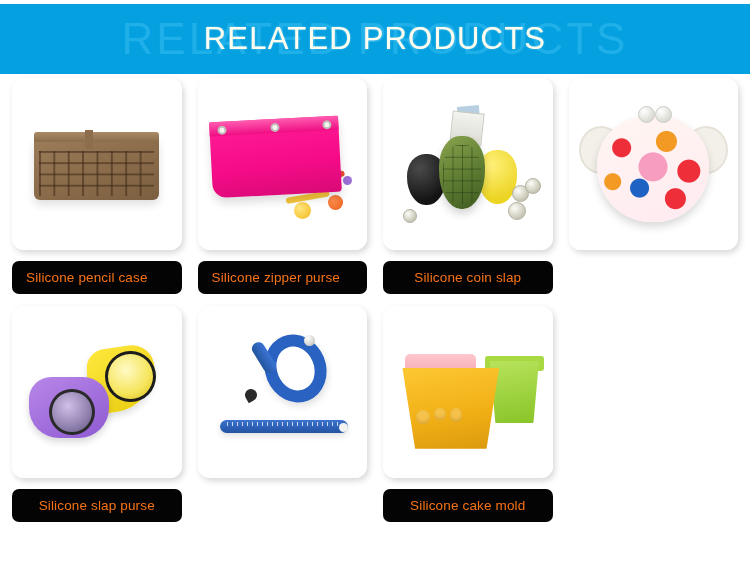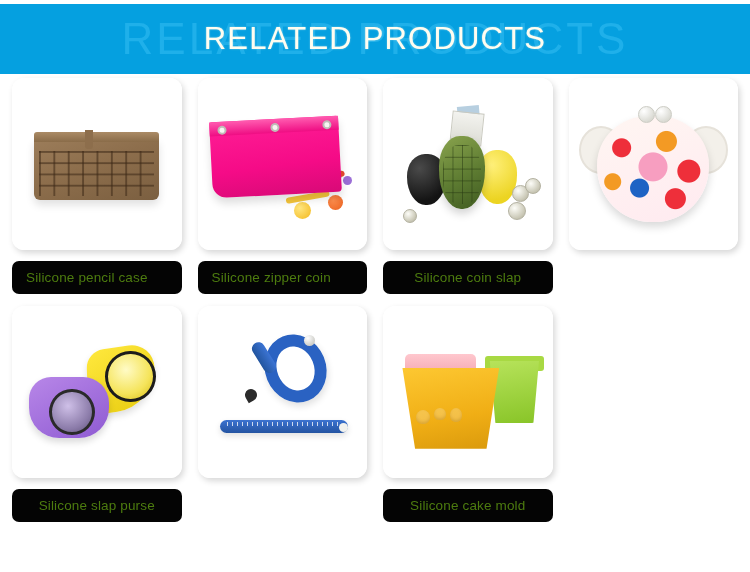--- a/index.html
+++ b/index.html
@@ -97,21 +97,21 @@
     background: #ffffff;
     overflow: hidden;
   }
 
   
   .label {
     margin-top: 11px;
     height: 33px;
     background: #040404;
     border-radius: 7px;
-    color: #4d7c0f;
+    color: #f97316;
     font-size: 13.5px;
     letter-spacing: .15px;
     display: flex;
     align-items: center;
     line-height: 1;
     white-space: nowrap;
     overflow: hidden;
   }
   .label.align-left { justify-content: flex-start; padding-left: 14px; }
   .label.align-center { justify-content: center; padding: 0 8px; }
@@ -483,21 +483,21 @@
           <div class="zp-body">
             <div class="zp-top">
               <div class="zp-hole h1"></div>
               <div class="zp-hole h2"></div>
               <div class="zp-hole h3"></div>
             </div>
           </div>
         </div>
       </div>
     </div>
-    <div class="label align-left">Silicone zipper coin</div>
+    <div class="label align-left">Silicone zipper purse</div>
   </div>
 
   <div class="cell">
     <div class="card">
       <div class="thumb">
         <div class="art">
           <div class="cp-bill2"></div>
           <div class="cp-bills"></div>
           <div class="cp-gren cp-yellow"></div>
           <div class="cp-gren cp-black"></div>

